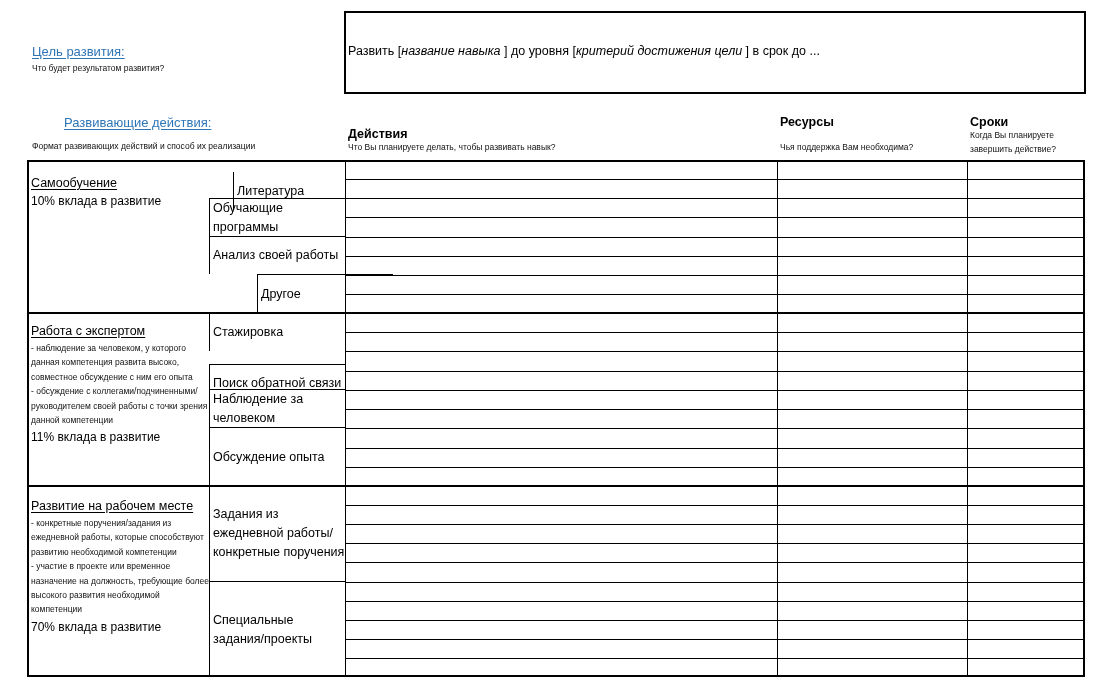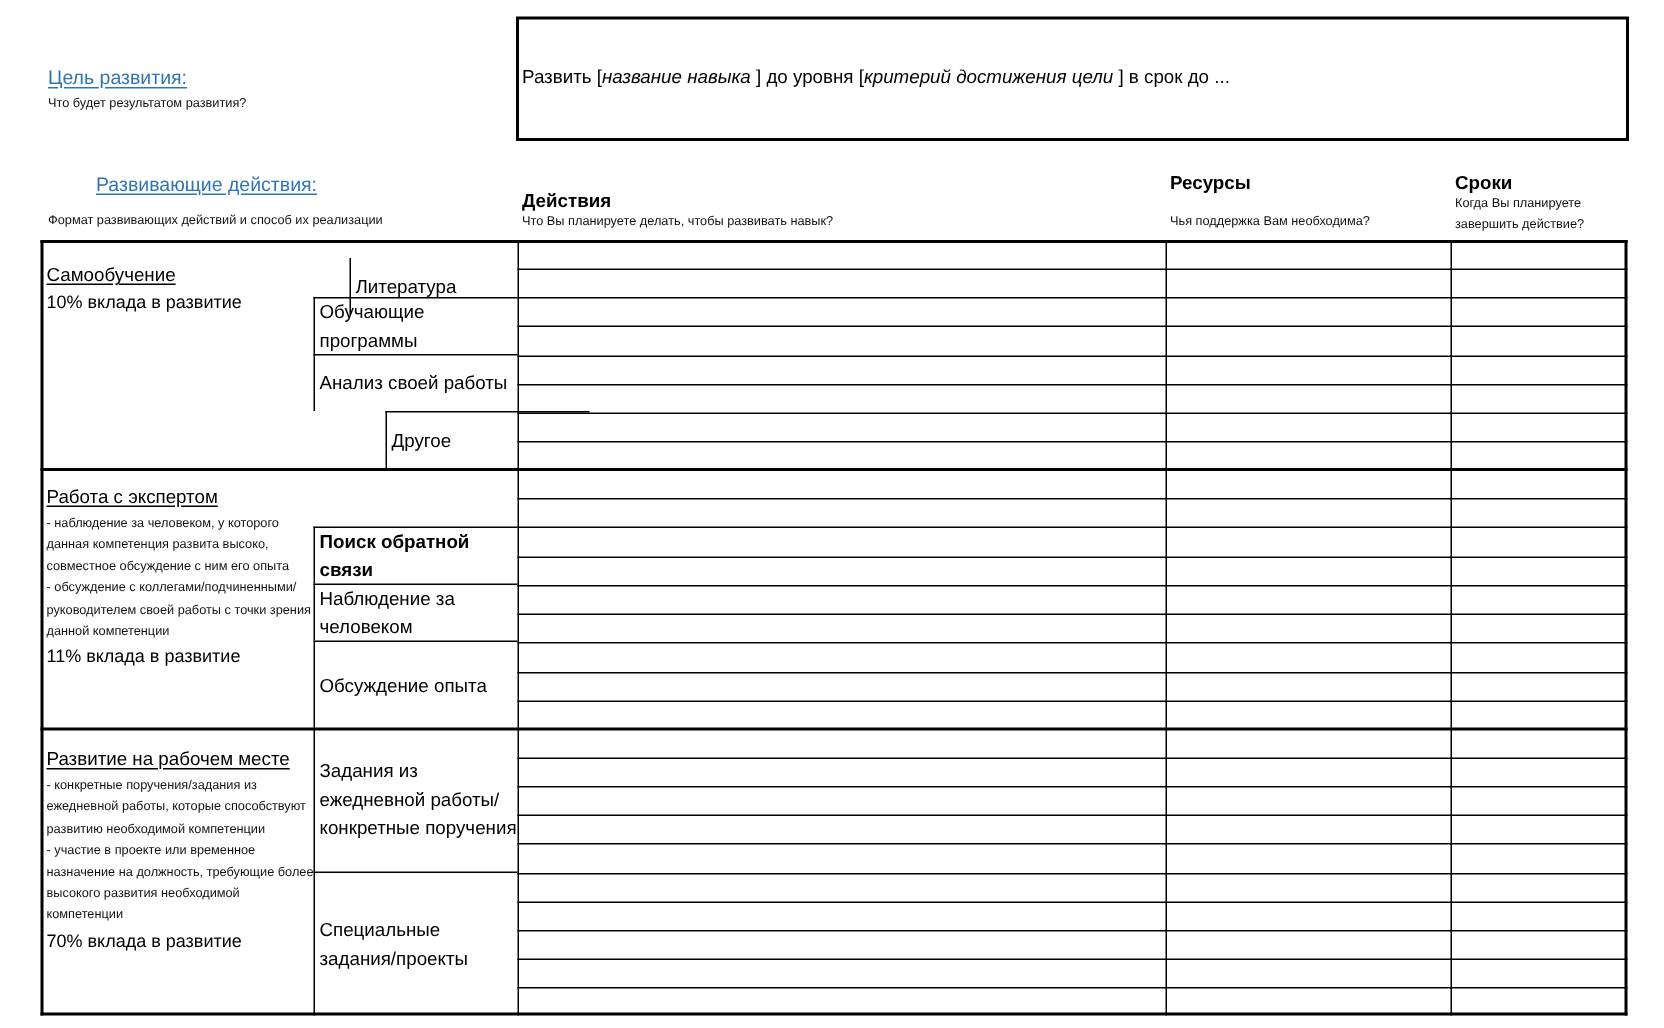--- a/index.html
+++ b/index.html
@@ -96,21 +96,22 @@
       <div class="abs" style="left: 941px; top: 134px; width: 115px; height: 19px;"></div>
     </div>
 
   <div class="sect" style="top:153px; height:173px;">
     <div class="cell-desc" style="padding-top:10px;">
       <div class="sect-title">Работа с экспертом</div>
       <div class="sect-bullets">- наблюдение за человеком, у которого данная компетенция развита высоко, совместное обсуждение с ним его опыта
 - обсуждение с коллегами/подчиненными/руководителем своей работы с точки зрения данной компетенции</div>
       <div class="sect-share">11% вклада в развитие</div>
     </div>
-    <div class="cell-act act-bt" style="top:38px; height:38px;font-weight:bold;">Поиск обратной связи</div>
+    <div class="cell-act" style="top:0; height:38px;">Стажировка</div>
+    <div class="cell-act act-bt" style="top:51px; height:38px;">Поиск обратной связи</div>
     <div class="cell-act act-bt" style="top:76px; height:38px;">Наблюдение за человеком</div>
     <div class="cell-act act-bt" style="top:114px; height:59px;">Обсуждение опыта</div>
     <div class="rows"></div>
   <div class="gline" style="top: 19px;"></div>
       <div class="gline" style="top: 38px;"></div>
       <div class="gline" style="top: 58px;"></div>
       <div class="gline" style="top: 77px;"></div>
       <div class="gline" style="top: 96px;"></div>
       <div class="gline" style="top: 115px;"></div>
       <div class="gline" style="top: 135px;"></div>

